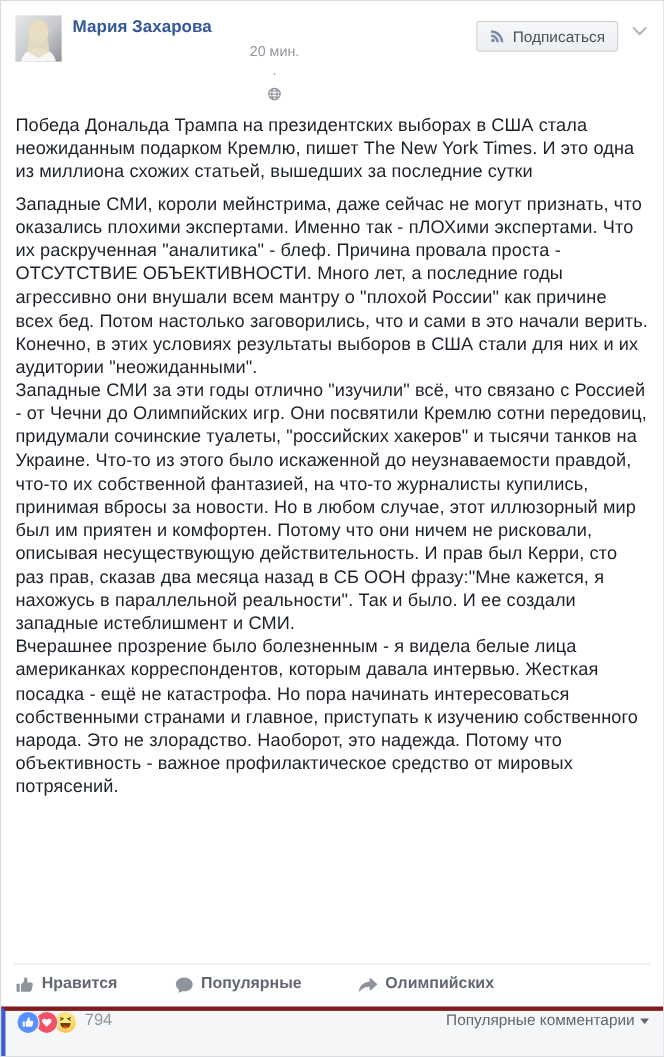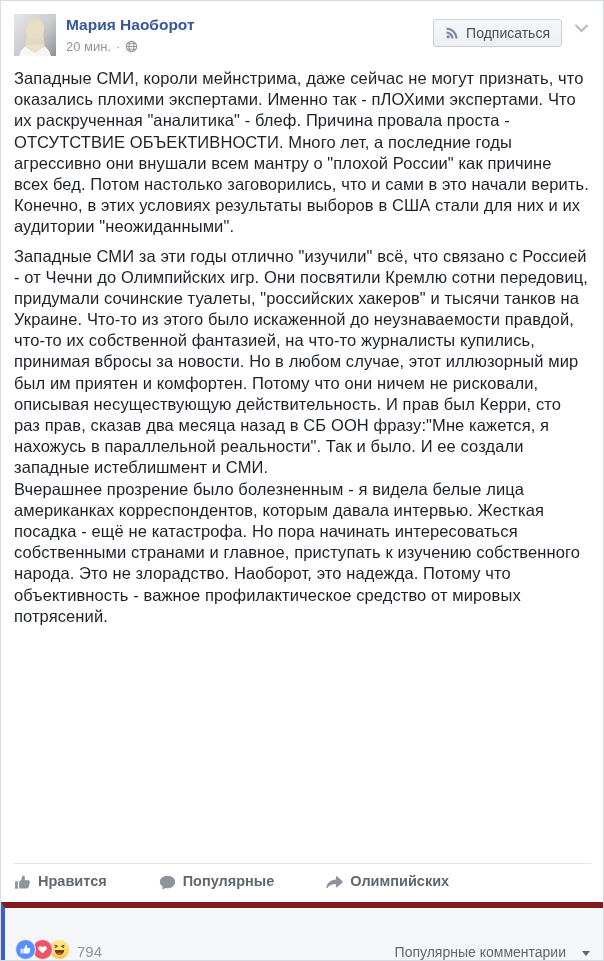--- a/index.html
+++ b/index.html
@@ -35,21 +35,21 @@
   }
   .avatar svg{position:absolute;bottom:-3px;left:0;}
   .header-text{margin-left:10px;flex:1;min-width:0;}
   .author{
     display:inline-block;color:var(--name-blue);
     font-weight:bold;font-size:15.5px;text-decoration:none;cursor:pointer;
     padding-top:2px;
   }
   .meta{
     margin-top:5px;color:var(--muted-gray);font-size:13px;
-    display:flex;align-items:center;gap:5px;
+    display:flex;align-items:center;gap:5px;flex-direction:column;
   }
   .subscribe{
     display:flex;align-items:center;gap:7px;
     background:linear-gradient(#f6f7f9,#eceef2);
     border:1px solid #ced0d4;border-radius:3px;
     padding:5px 11px;margin-top:5px;
     font-size:14px;font-weight:normal;color:#4b4f56;
     cursor:pointer;flex:none;
   }
   .menu-chevron{margin:9px 2px 0 12px;flex:none;cursor:pointer;line-height:0;}
@@ -65,41 +65,41 @@
   .action-divider{border-top:1px solid #e5e5e5;margin:0 12px;}
   .action-bar{display:flex;align-items:center;padding:10px 13px 11px;}
   .action{
     display:flex;align-items:flex-start;gap:7px;
     color:var(--action-gray);font-size:14.5px;font-weight:bold;
     margin-right:52px;cursor:pointer;line-height:1;
   }
   .action svg{flex:none;}
   
   .footer{
-    flex:none;height:58px;
+    flex:none;height:45px;
     background:#f5f6f7;
-    border-top:6px solid #7f1d1d;
+    border-top:4px solid #7f1d1d;
     border-left:4px solid var(--accent-bar);
-    display:flex;align-items:flex-end;
+    display:flex;align-items:flex-start;
     padding:0 13px 0 10px;
   }
   .reactions{display:flex;align-items:center;}
   .reaction{
     width:21px;height:21px;border-radius:50%;
     border:1.5px solid #f5f6f7;
     display:flex;align-items:center;justify-content:center;
     cursor:pointer;
   }
   .reaction + .reaction{margin-left:-4px;}
   .reaction.like{background:var(--like-blue);z-index:3;position:relative;}
   .reaction.love{background:var(--love-red);z-index:2;position:relative;}
   .reaction.haha{background:radial-gradient(circle at 50% 28%,#fee885 15%,var(--haha-yellow) 55%,#f5b323 100%);z-index:1;position:relative;}
   .reaction-count{color:var(--muted-gray);font-size:15px;margin-left:7px;cursor:pointer;}
   .popular{
-    margin-left:auto;display:flex;align-items:center;gap:16px;
+    margin-left:auto;display:flex;align-items:center;gap:5px;
     color:var(--action-gray);font-size:14px;cursor:pointer;
   }
   .popular .tri{
     width:0;height:0;margin-top:2px;
     border-left:4px solid transparent;border-right:4px solid transparent;
     border-top:5px solid var(--action-gray);
   }
 </style>
 </head>
 <body>
@@ -108,21 +108,21 @@
 
   <div class="header">
     <div class="avatar">
       <svg width="42" height="45" viewBox="0 0 42 45">
         <circle cx="21" cy="16" r="9" fill="#f0ead9" opacity="0.9"></circle>
         <path d="M5 45c0-10 7-15 16-15s16 5 16 15z" fill="#fafafa" opacity="0.95"></path>
         <path d="M12 14c0-7 4-10 9-10s9 3 9 10c0 3-1 5-1 5l2 14-10 6-10-6 2-14s-1-2-1-5z" fill="#e8dcc0" opacity="0.85"></path>
       </svg>
     </div>
     <div class="header-text">
-      <a class="author">Мария Наоборот</a>
+      <a class="author">Мария Захарова</a>
       <div class="meta">
         <span>20 мин.</span>
         <span>·</span>
         <span style="line-height:0;">
           <svg width="13" height="13" viewBox="0 0 16 16" fill="none" stroke="#90949c" stroke-width="1.3">
             <circle cx="8" cy="8" r="6.4"></circle>
             <ellipse cx="8" cy="8" rx="3" ry="6.4"></ellipse>
             <path d="M1.6 8h12.8M2.5 4.6h11M2.5 11.4h11"></path>
           </svg>
         </span>
@@ -139,20 +139,21 @@
       <span>Подписаться</span>
     </div>
     <span class="menu-chevron">
       <svg width="15" height="11" viewBox="0 0 15 11" fill="none" stroke="#b6b9bf" stroke-width="2" stroke-linecap="round">
         <path d="M2 2.5l5.5 5.5L13 2.5"></path>
       </svg>
     </span>
   </div>
 
   <div class="post-body">
+      <p>Победа Дональда Трампа на президентских выборах в США стала неожиданным подарком Кремлю, пишет The New York Times. И это одна из миллиона схожих статьей, вышедших за последние сутки</p>
       <p>Западные СМИ, короли мейнстрима, даже сейчас не могут признать, что оказались плохими экспертами. Именно так - пЛОХими экспертами. Что их раскрученная "аналитика" - блеф. Причина провала проста - ОТСУТСТВИЕ ОБЪЕКТИВНОСТИ. Много лет, а последние годы агрессивно они внушали всем мантру о "плохой России" как причине всех бед. Потом настолько заговорились, что и сами в это начали верить. Конечно, в этих условиях результаты выборов в США стали для них и их аудитории "неожиданными".</p>
       <p>Западные СМИ за эти годы отлично "изучили" всё, что связано с Россией - от Чечни до Олимпийских игр. Они посвятили Кремлю сотни передовиц, придумали сочинские туалеты, "российских хакеров" и тысячи танков на Украине. Что-то из этого было искаженной до неузнаваемости правдой, что-то их собственной фантазией, на что-то журналисты купились, принимая вбросы за новости. Но в любом случае, этот иллюзорный мир был им приятен и комфортен. Потому что они ничем не рисковали, описывая несуществующую действительность. И прав был Керри, сто раз прав, сказав два месяца назад в СБ ООН фразу:"Мне кажется, я нахожусь в параллельной реальности". Так и было. И ее создали западные истеблишмент и СМИ.</p>
       <p>Вчерашнее прозрение было болезненным - я видела белые лица американках корреспондентов, которым давала интервью. Жесткая посадка - ещё не катастрофа. Но пора начинать интересоваться собственными странами и главное, приступать к изучению собственного народа. Это не злорадство. Наоборот, это надежда. Потому что объективность - важное профилактическое средство от мировых потрясений.</p>
     </div>
 
   <div class="action-divider"></div>
   <div class="action-bar">
     <div class="action">
       <span style="line-height:0;">
         <svg width="17" height="17" viewBox="0 0 16 16" fill="#8d949e">

